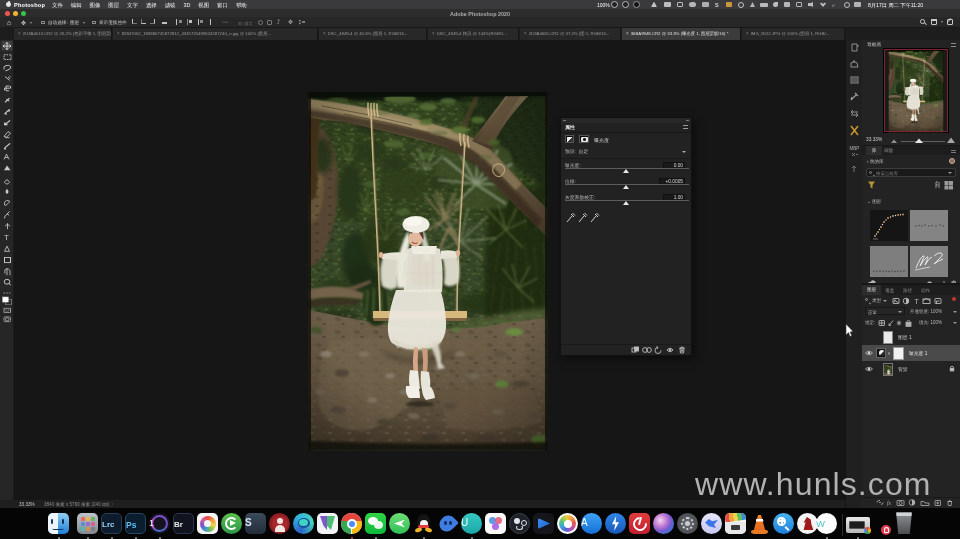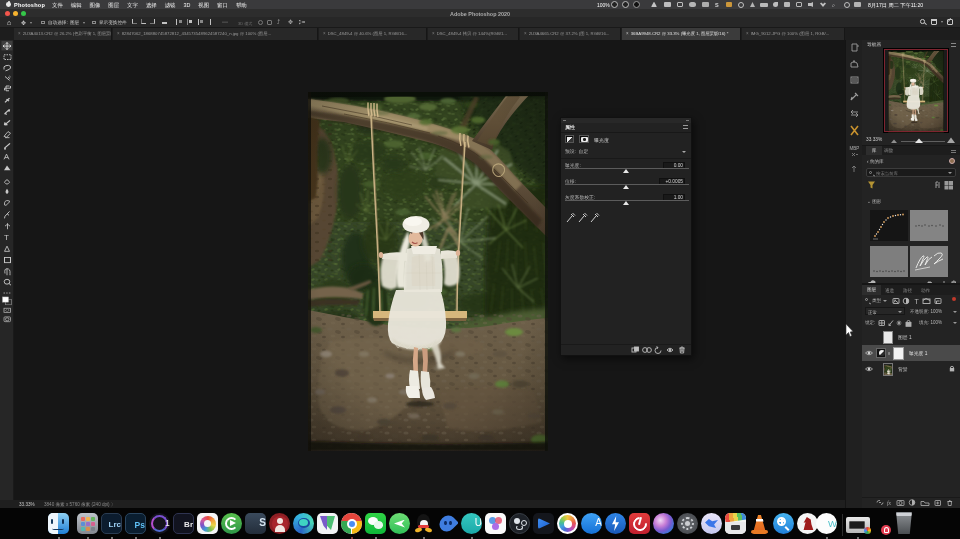--- a/index.html
+++ b/index.html
@@ -786,21 +786,21 @@
 
   <div class="abs" id="statusbar" style="left:0;top:500px;width:845px;height:8px;background:#1f1f1f;">
     <span class="t" style="position:absolute;left:19px;top:1.5px;font-size:4.6px;color:#c9c9c9;">33.33%</span>
     <span class="t" style="position:absolute;left:44px;top:1.5px;font-size:4.6px;color:#8b8b8b;">3840 像素 x 5760 像素 (240 dpi) 〉</span>
   </div>
 
   <div class="abs" id="dock" style="left:0;top:508px;width:960px;height:31px;background:#050505;">
     <style>
       .di { position:absolute; top:5px; width:21px; height:21px; border-radius:5px; overflow:hidden; }
       .dc { position:absolute; top:5px; width:21px; height:21px; border-radius:50%; overflow:hidden; }
-      .dt { position:absolute; font-weight:bold; width:100%; text-align:right; font-family:"Liberation Sans",sans-serif; }
+      .dt { position:absolute; font-weight:bold; width:100%; text-align:left; font-family:"Liberation Sans",sans-serif; }
       .dot { position:absolute; top:28.5px; width:2px; height:2px; border-radius:50%; background:#9a9a9a; }
     </style>
 
     <div class="di" style="left:48px;background:linear-gradient(180deg,#8fd0f2,#1e7fd6);">
         <span style="position:absolute;left:0;top:0;width:10px;height:21px;background:#eef6fc;"></span>
         <span style="position:absolute;left:3px;top:6px;width:2px;height:5px;background:#123a5e;border-radius:1px;"></span>
         <span style="position:absolute;left:14px;top:6px;width:2px;height:5px;background:#0c2e52;border-radius:1px;"></span>
         <span style="position:absolute;left:4px;top:13.5px;width:12px;height:3.5px;border-bottom:1.6px solid #10375f;border-radius:50%;"></span>
       </div>
 
@@ -992,14 +992,15 @@
       <span class="dot" style="left:134.5px;"></span>
       <span class="dot" style="left:158.5px;"></span>
       <span class="dot" style="left:350.5px;background:#b05050;"></span>
       <span class="dot" style="left:374.5px;"></span>
       <span class="dot" style="left:422.5px;"></span>
       <span class="dot" style="left:470.5px;"></span>
       <span class="dot" style="left:825.5px;"></span>
       <span class="dot" style="left:857px;"></span>
   </div>
 
+  <div class="abs" id="watermark" style="left:695px;top:466px;width:250px;height:40px;color:#b2b2b2;font-size:32px;font-weight:400;letter-spacing:1.1px;">www.hunls.com</div>
 
 </div>
 
 </body></html>

